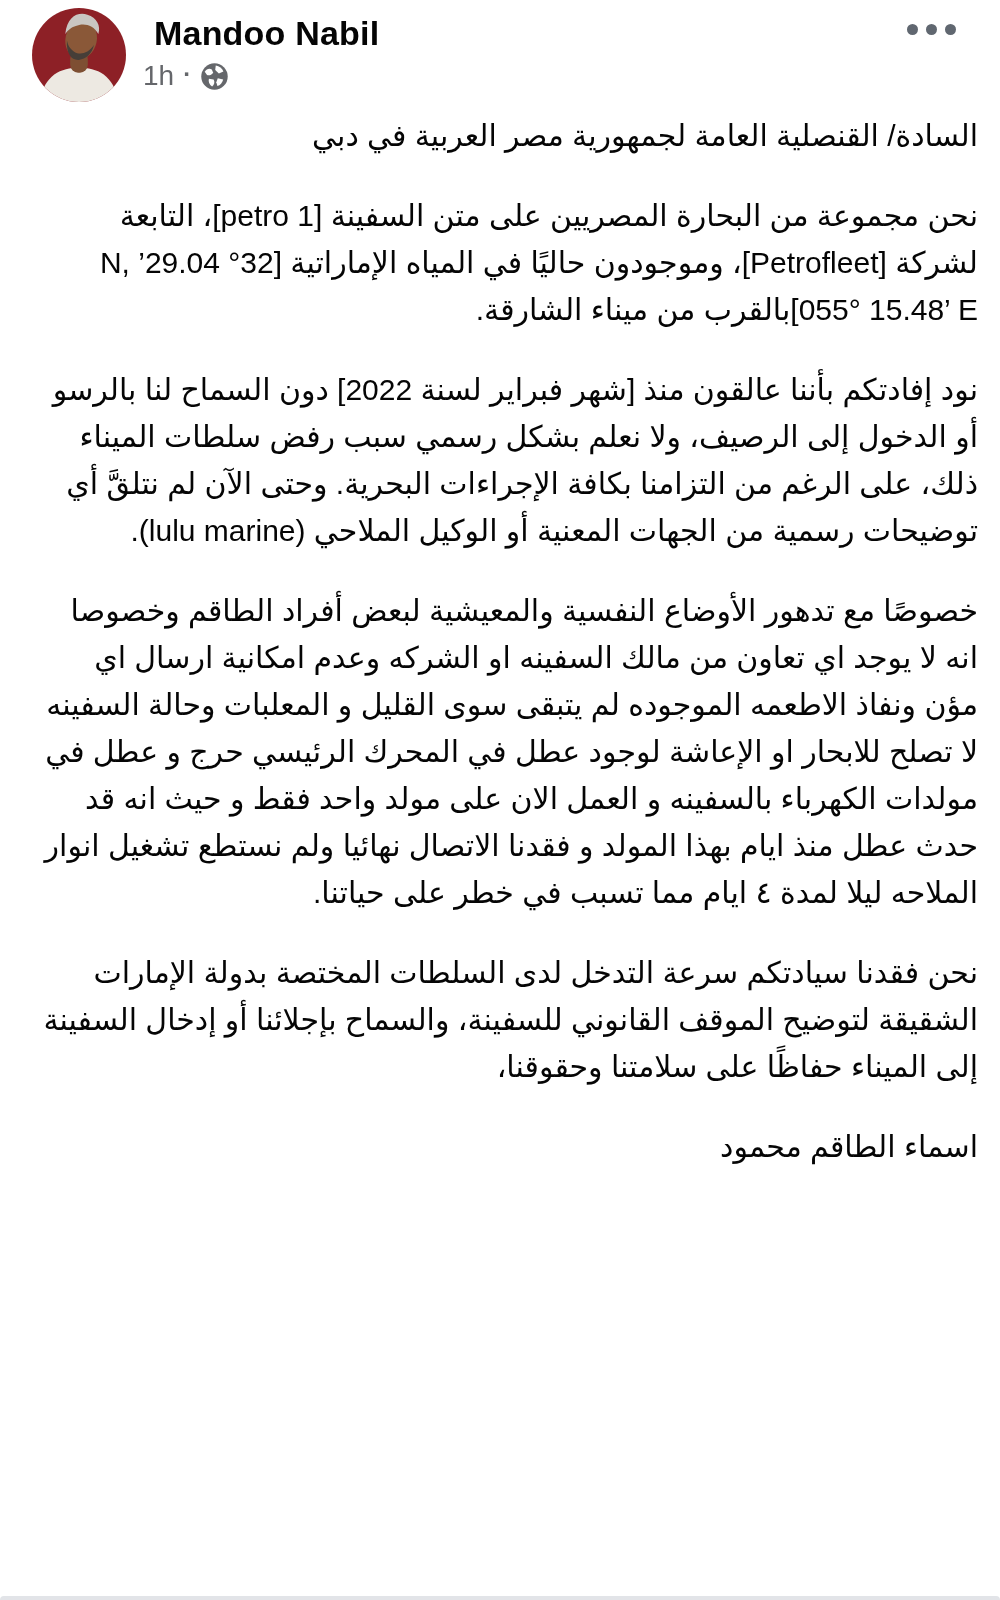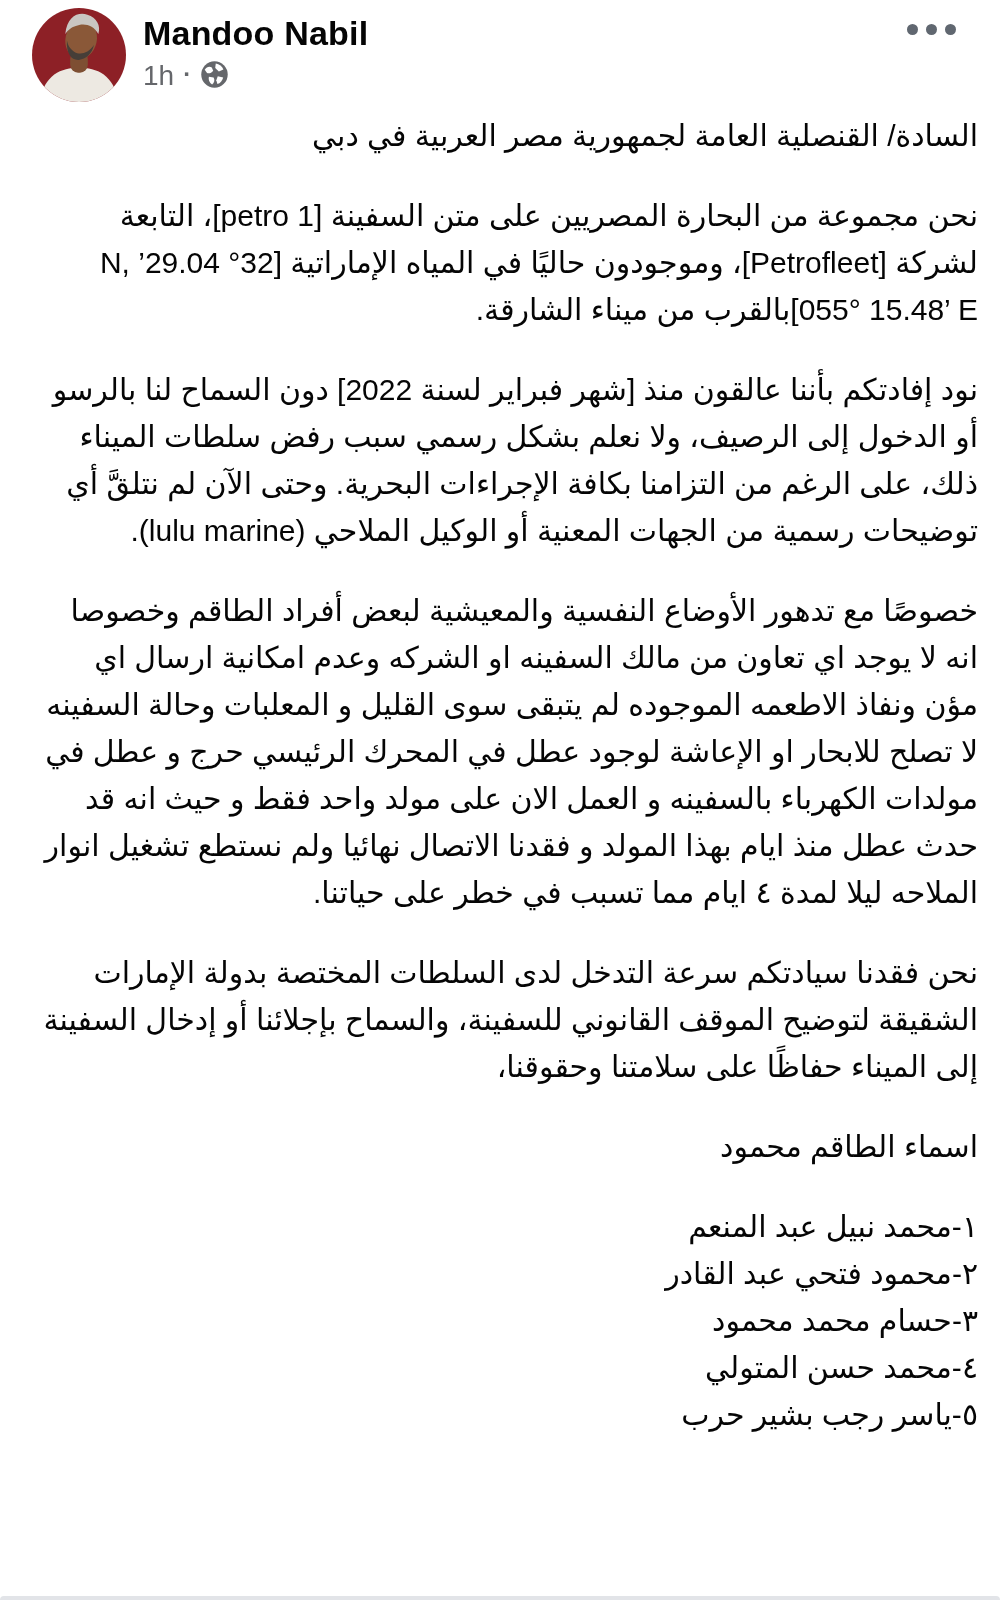--- a/index.html
+++ b/index.html
@@ -17,24 +17,24 @@
     display:flex;align-items:flex-start;
   }
   .avatar{
     width:94px;height:94px;border-radius:50%;
     overflow:hidden;flex:0 0 auto;cursor:pointer;
   }
   .avatar svg{display:block;width:100%;height:100%;}
   .header-text{margin-left:17px;padding-top:5px;}
   .author{
     font-size:34px;font-weight:700;line-height:40px;
-    color:#050505;cursor:pointer;letter-spacing:.2px;
+    color:#050505;cursor:pointer;letter-spacing:.2px;margin-left:11px;
   }
   .meta{
-    display:flex;gap:9px;
+    display:flex;align-items:center;gap:9px;
     margin-top:7px;color:#65676B;font-size:28px;line-height:32px;
   }
   .meta .sep{font-weight:700;font-size:24px;position:relative;top:-2px;}
   .globe{width:29px;height:29px;display:block;}
   .menu-btn{
     position:absolute;top:14px;right:2px;
     display:flex;gap:8px;align-items:center;
     padding:10px;cursor:pointer;
   }
   .menu-btn .dot{width:11px;height:11px;border-radius:50%;background:#606770;}
@@ -94,23 +94,16 @@
     </div>
   </header>
 
   <main class="post-body" dir="rtl" lang="ar">
     <p>السادة/ القنصلية العامة لجمهورية مصر العربية في دبي</p>
     <p>نحن مجموعة من البحارة المصريين على متن السفينة [petro 1]، التابعة لشركة [Petrofleet]، وموجودون حاليًا في المياه الإماراتية [32° 29.04’ N, 055° 15.48’ E]بالقرب من ميناء الشارقة.</p>
     <p>نود إفادتكم بأننا عالقون منذ [شهر فبراير لسنة 2022] دون السماح لنا بالرسو أو الدخول إلى الرصيف، ولا نعلم بشكل رسمي سبب رفض سلطات الميناء ذلك، على الرغم من التزامنا بكافة الإجراءات البحرية. وحتى الآن لم نتلقَّ أي توضيحات رسمية من الجهات المعنية أو الوكيل الملاحي (lulu marine).</p>
     <p>خصوصًا مع تدهور الأوضاع النفسية والمعيشية لبعض أفراد الطاقم وخصوصا انه لا يوجد اي تعاون من مالك السفينه او الشركه وعدم امكانية ارسال اي مؤن ونفاذ الاطعمه الموجوده لم يتبقى سوى القليل و المعلبات وحالة السفينه لا تصلح للابحار او الإعاشة لوجود عطل في المحرك الرئيسي حرج و عطل في مولدات الكهرباء بالسفينه و العمل الان على مولد واحد فقط و حيث انه قد حدث عطل منذ ايام بهذا المولد و فقدنا الاتصال نهائيا ولم نستطع تشغيل انوار الملاحه ليلا لمدة ٤ ايام مما تسبب في خطر على حياتنا.</p>
     <p>نحن فقدنا سيادتكم سرعة التدخل لدى السلطات المختصة بدولة الإمارات الشقيقة لتوضيح الموقف القانوني للسفينة، والسماح بإجلائنا أو إدخال السفينة إلى الميناء حفاظًا على سلامتنا وحقوقنا،</p>
     <p>اسماء الطاقم محمود</p>
-    <div class="crew-list">
-      <div>١-محمد نبيل عبد المنعم</div>
-      <div>٢-محمود فتحي عبد القادر</div>
-      <div>٣-حسام محمد محمود</div>
-      <div>٤-محمد حسن المتولي</div>
-      <div>٥-ياسر رجب بشير حرب</div>
-    </div>
   </main>
 
   <div class="bottom-edge"></div>
 </div>
 
 </body></html>

